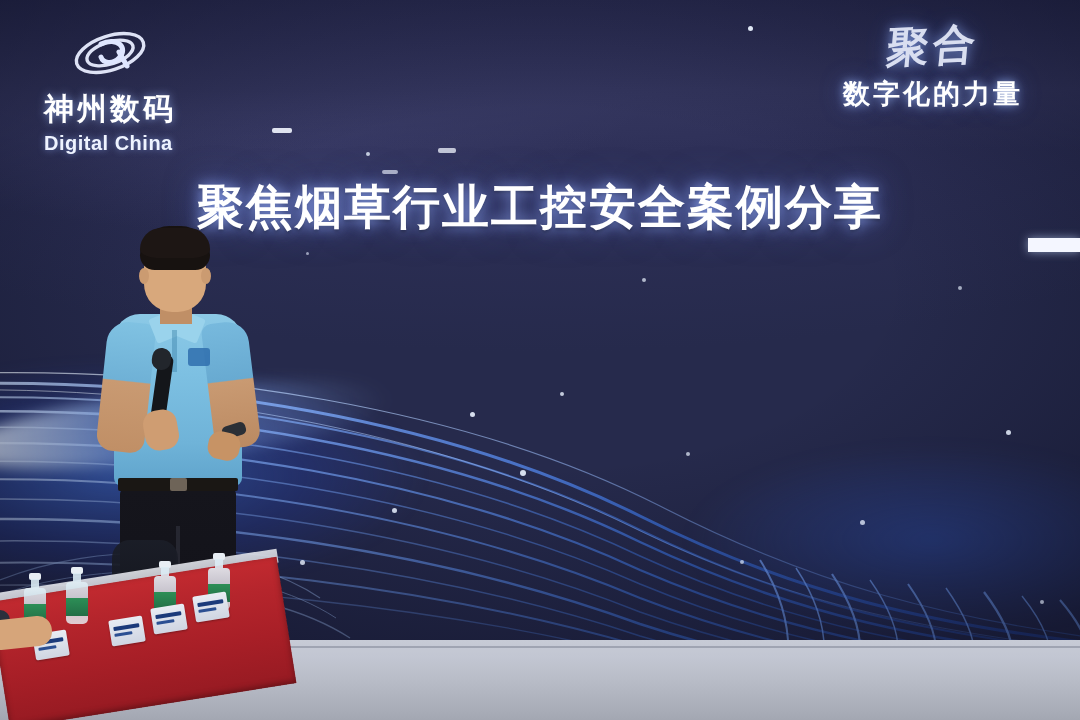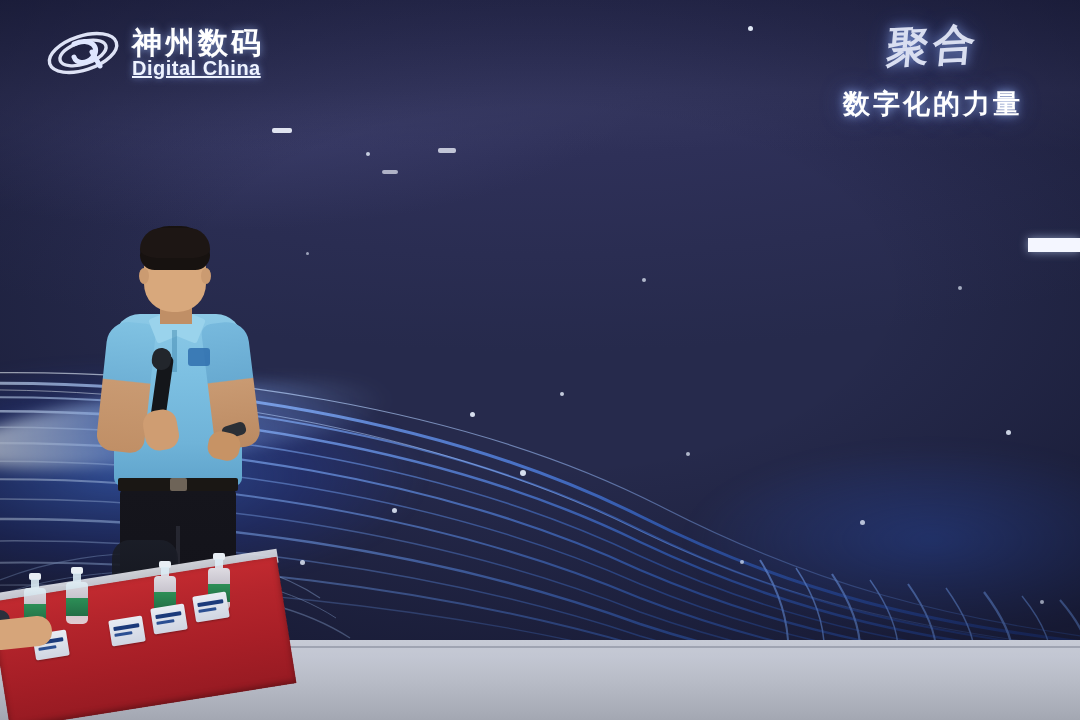--- a/index.html
+++ b/index.html
@@ -68,44 +68,43 @@
     font-size:28px;font-weight:bold;color:#ffffff;letter-spacing:1px;
     text-shadow:0 0 10px rgba(150,175,255,.7), 0 0 24px rgba(90,120,230,.4);
   }
   .slide-company{
     position:absolute;left:0;right:0;top:456px;text-align:center;
     font-size:31px;font-weight:bold;color:#ffffff;letter-spacing:2px;
     text-shadow:0 0 11px rgba(160,190,255,.8), 0 0 26px rgba(80,120,235,.45);
   }
 
   
-  .logo-left{position:absolute;left:44px;top:22px;display:flex;align-items:center;gap:10px;}
+  .logo-left{position:absolute;left:44px;top:22px;display:flex;align-items:center;gap:10px;flex-direction:column;}
   .logo-mark{width:78px;height:62px;}
   .logo-text{line-height:1;}
   .logo-cn{
     font-size:30px;font-weight:bold;color:#fff;letter-spacing:3px;
     text-shadow:0 0 8px rgba(160,190,255,.7);
   }
   .logo-en{
-    font-size:20px;font-weight:bold;color:#eef3ff;letter-spacing:.5px;margin-top:0;
+    font-size:20px;font-weight:bold;color:#eef3ff;letter-spacing:.5px;margin-top:9px;
     text-shadow:0 0 7px rgba(150,180,255,.6);
-    text-decoration:underline;
   }
 
   
   .logo-right{position:absolute;right:22px;top:18px;text-align:center;width:250px;}
   .logo-right-cal{
     font-size:42px;font-weight:bold;color:#e9eeff;letter-spacing:4px;
     font-family:"DejaVu Serif",serif;
     transform:skewX(-8deg) rotate(-3deg);
     text-shadow:0 0 12px rgba(150,180,255,.75), 0 0 26px rgba(90,120,220,.4);
     opacity:.92;
   }
   .logo-right-sub{
-    font-size:27px;font-weight:bold;color:#ffffff;letter-spacing:3px;margin-top:12px;
+    font-size:27px;font-weight:bold;color:#ffffff;letter-spacing:3px;margin-top:2px;
     text-shadow:0 0 10px rgba(160,190,255,.8), 0 0 24px rgba(80,110,220,.45);
   }
 
   .right-bar{
     position:absolute;right:0;top:238px;width:52px;height:14px;background:#f4f6ff;
     box-shadow:0 0 10px rgba(200,220,255,.6);
   }
 
   
   .floor{
@@ -283,20 +282,21 @@
     <div class="particle" style="left:560px;top:392px;width:4px;height:4px;opacity:.8;"></div>
     <div class="particle" style="left:520px;top:470px;width:6px;height:6px;opacity:.9;"></div>
     <div class="particle" style="left:686px;top:452px;width:4px;height:4px;opacity:.7;"></div>
     <div class="particle" style="left:392px;top:508px;width:5px;height:5px;opacity:.85;"></div>
     <div class="particle" style="left:236px;top:466px;width:4px;height:4px;opacity:.7;"></div>
     <div class="particle" style="left:860px;top:520px;width:5px;height:5px;opacity:.75;"></div>
     <div class="particle" style="left:740px;top:560px;width:4px;height:4px;opacity:.65;"></div>
     <div class="particle" style="left:300px;top:560px;width:5px;height:5px;opacity:.8;"></div>
     <div class="particle" style="left:1040px;top:600px;width:4px;height:4px;opacity:.6;"></div>
 
+    <div class="slide-title">聚焦烟草行业工控安全案例分享</div>
 
     <div class="logo-left">
       <span class="logo-mark">
         <svg width="78" height="62" viewBox="0 0 78 62">
           <g fill="none" stroke="#e8edff" stroke-width="3.4" opacity="0.95">
             <ellipse cx="39" cy="31" rx="35" ry="17" transform="rotate(-18 39 31)"></ellipse>
             <ellipse cx="39" cy="31" rx="24" ry="11" transform="rotate(-18 39 31)"></ellipse>
           </g>
           <path d="M30 22 C 46 14, 58 26, 48 36 C 41 43, 32 41, 30 35" fill="none" stroke="#dfe6ff" stroke-width="5" stroke-linecap="round"></path>
           <path d="M48 30 L 56 44" stroke="#dfe6ff" stroke-width="5" stroke-linecap="round"></path>

